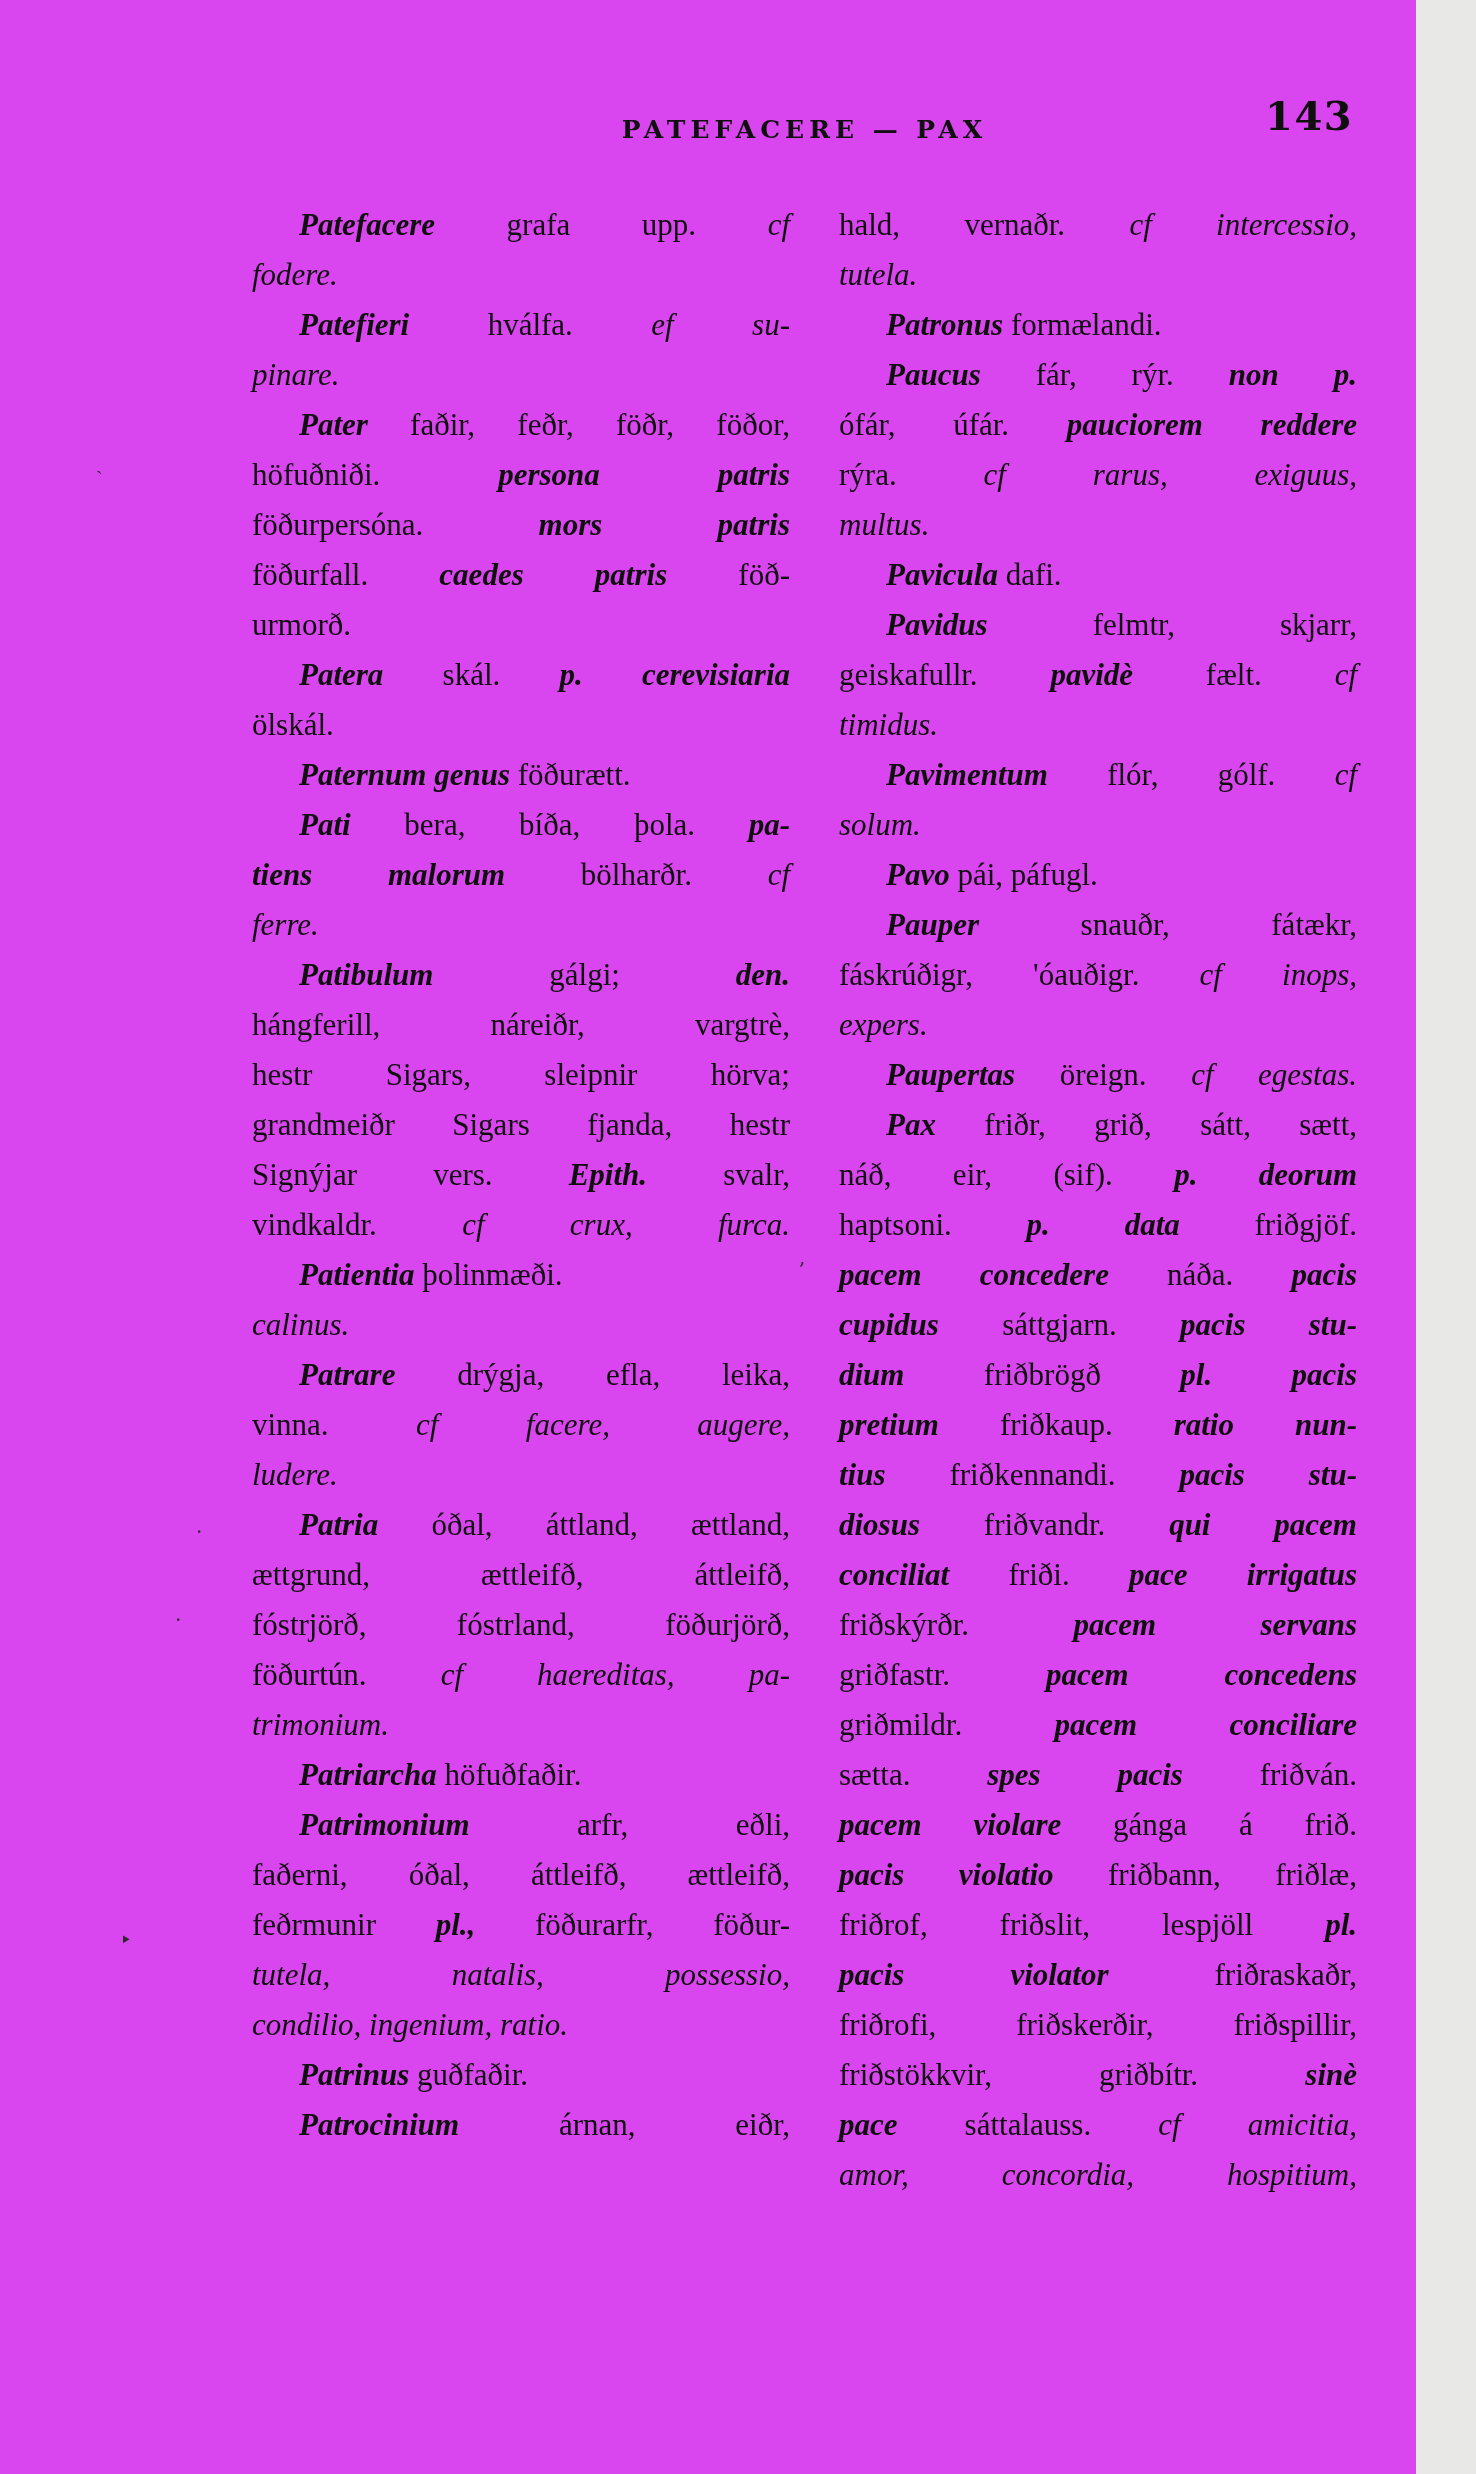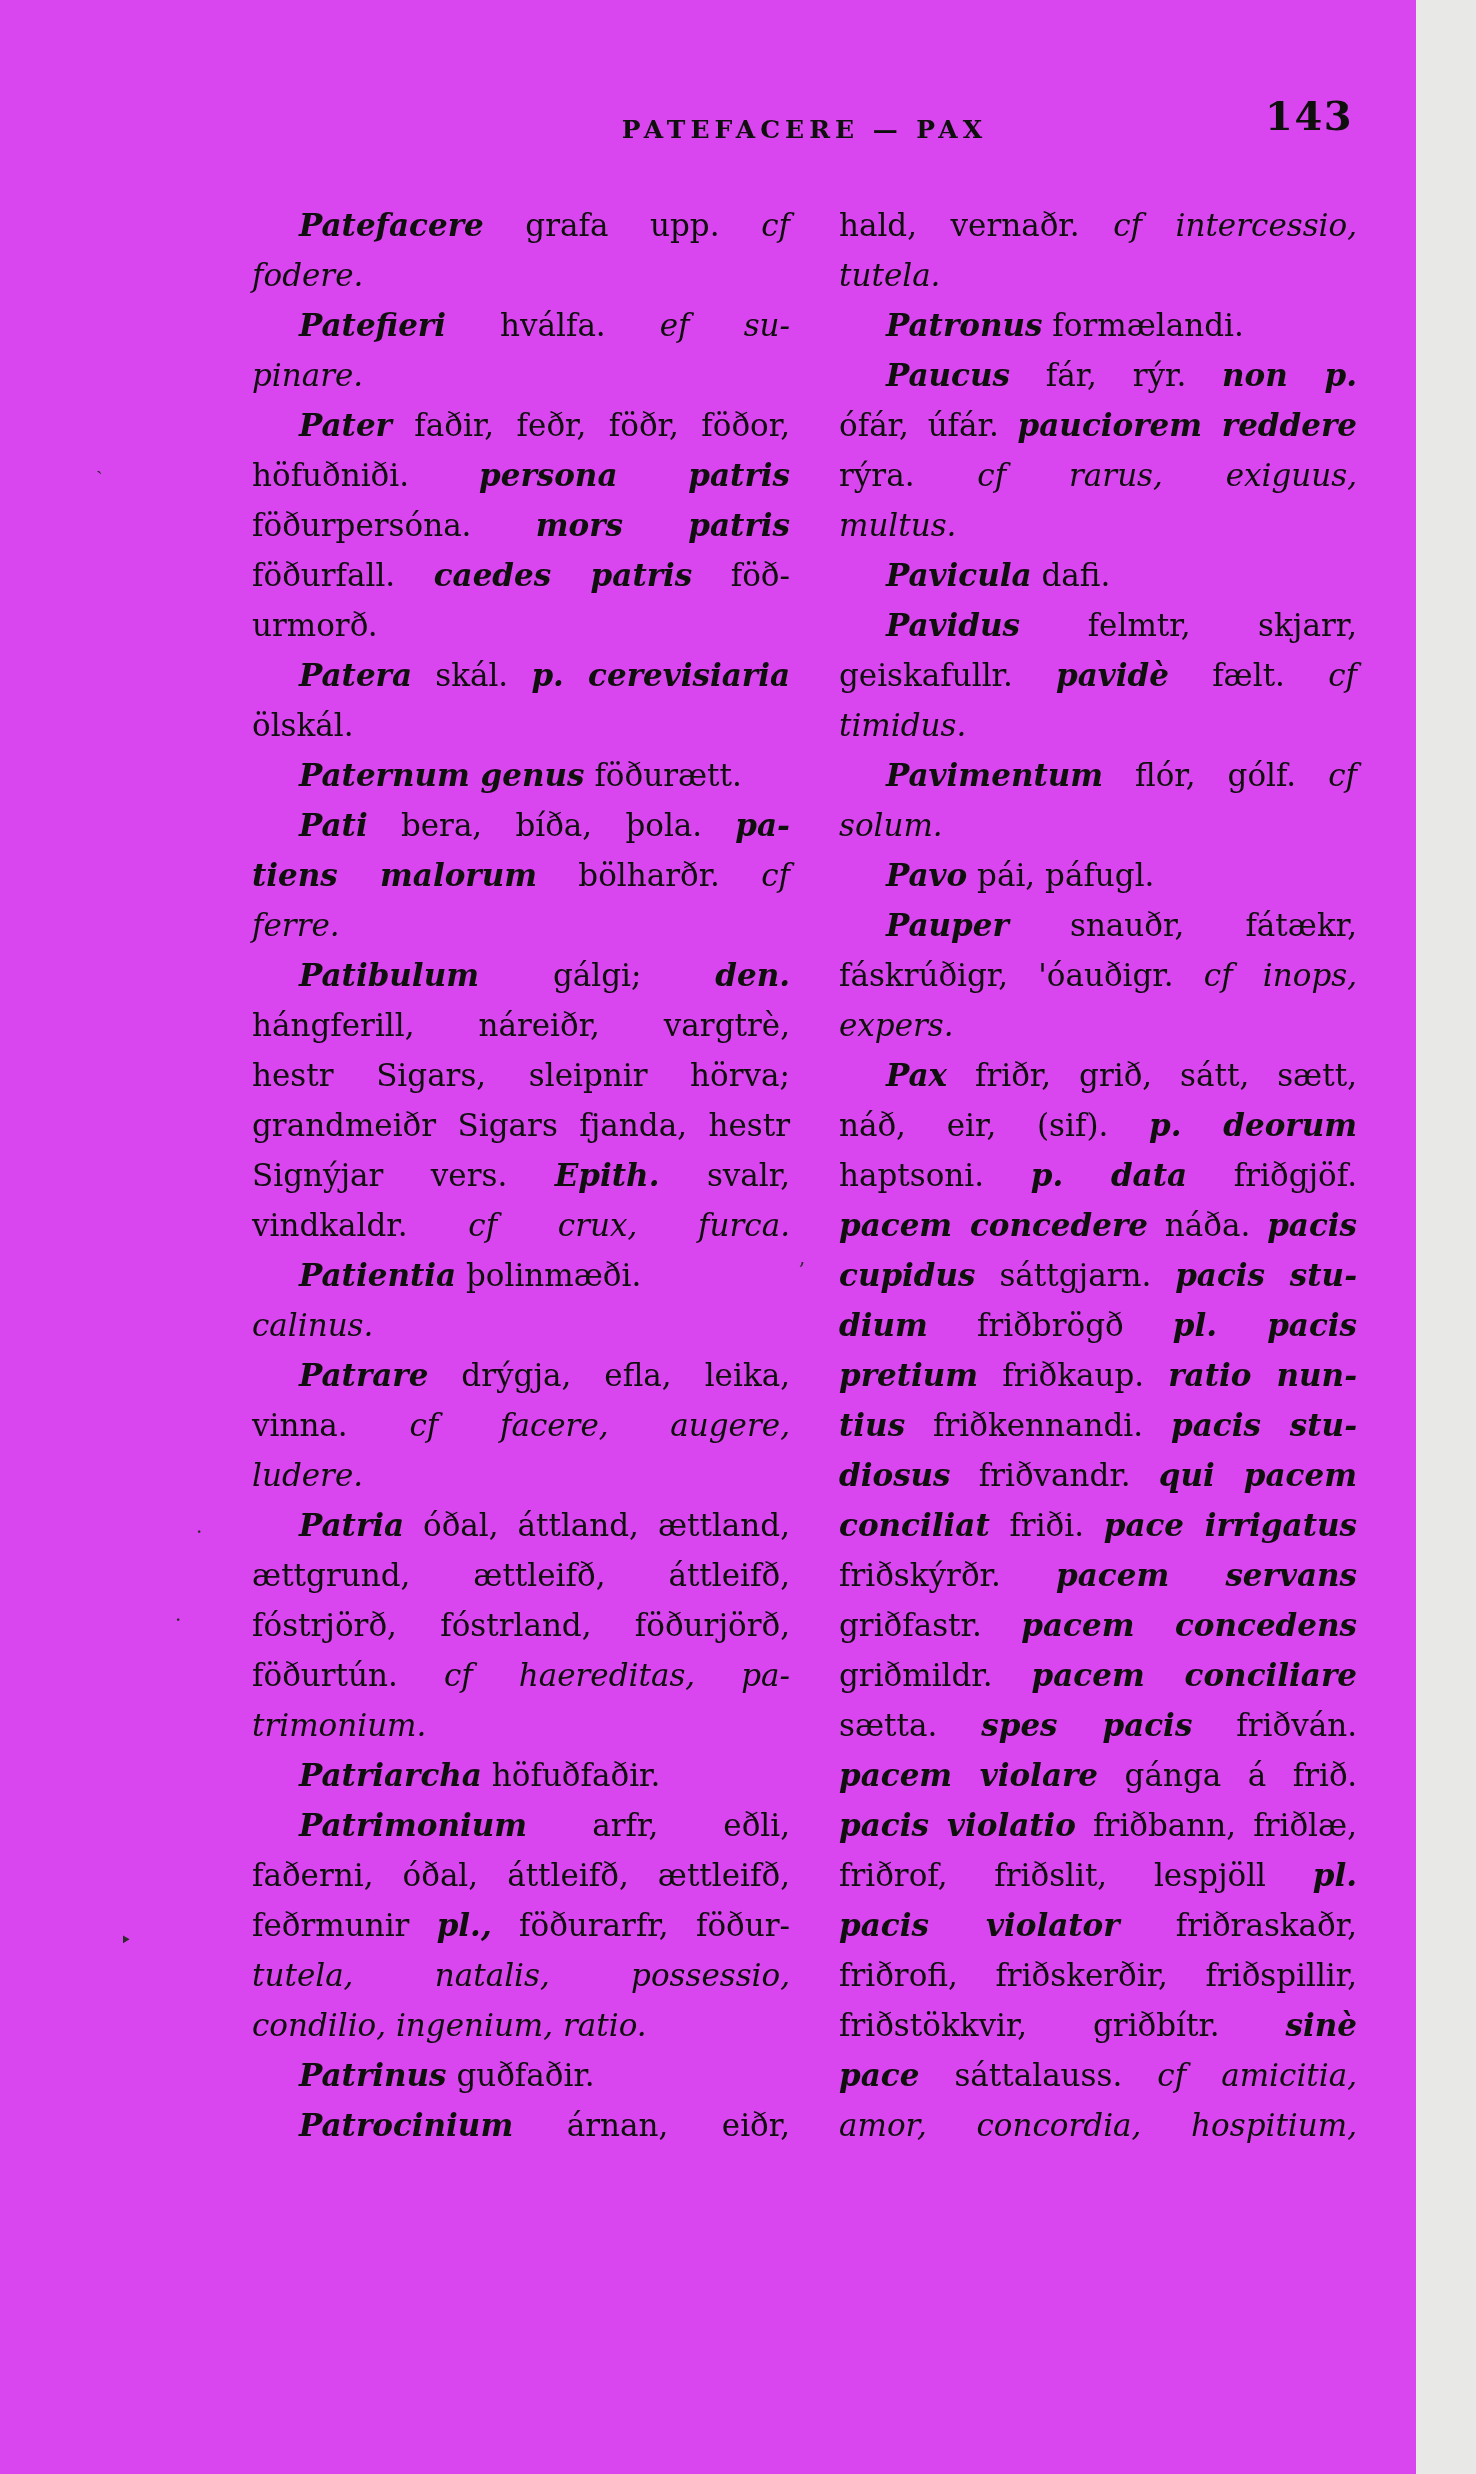--- a/index.html
+++ b/index.html
@@ -30,20 +30,21 @@
     letter-spacing:1.6px;
   }
   .text-block {
     position:absolute;
     top:200px; left:252px; width:1105px; height:2079px;
   }
   .col {
     position:absolute; top:0;
     font-size:31px;
     line-height:50px;
+    font-family:Liberation Serif, serif;
   }
   .col-left  { left:0;    width:538px; }
   .col-right { left:587px; width:518px; }
   .line { height:50px; white-space:nowrap; overflow:visible; }
   .line.just {
     white-space:normal;
     text-align:justify;
     text-align-last:justify;
   }
   .line.ind { text-indent:47px; }
@@ -116,20 +117,21 @@
         <div class="line ind"><span class="seg-b">Pavicula</span><span class="seg-r"> dafi.</span></div>
         <div class="line just ind"><span class="seg-b">Pavidus</span><span class="seg-r"> felmtr, skjarr,</span></div>
         <div class="line just"><span class="seg-r">geiskafullr. </span><span class="seg-b">pavidè</span><span class="seg-r"> fælt. </span><span class="seg-i">cf</span></div>
         <div class="line"><span class="seg-i">timidus.</span></div>
         <div class="line just ind"><span class="seg-b">Pavimentum</span><span class="seg-r"> flór, gólf. </span><span class="seg-i">cf</span></div>
         <div class="line"><span class="seg-i">solum.</span></div>
         <div class="line ind"><span class="seg-b">Pavo</span><span class="seg-r"> pái, páfugl.</span></div>
         <div class="line just ind"><span class="seg-b">Pauper</span><span class="seg-r"> snauðr, fátækr,</span></div>
         <div class="line just"><span class="seg-r">fáskrúðigr, 'óauðigr. </span><span class="seg-i">cf inops,</span></div>
         <div class="line"><span class="seg-i">expers.</span></div>
+        <div class="line just ind"><span class="seg-b">Paupertas</span><span class="seg-r"> öreign. </span><span class="seg-i">cf egestas.</span></div>
         <div class="line just ind"><span class="seg-b">Pax</span><span class="seg-r"> friðr, grið, sátt, sætt,</span></div>
         <div class="line just"><span class="seg-r">náð, eir, (sif). </span><span class="seg-b">p. deorum</span></div>
         <div class="line just"><span class="seg-r">haptsoni. </span><span class="seg-b">p. data</span><span class="seg-r"> friðgjöf.</span></div>
         <div class="line just"><span class="seg-b">pacem concedere</span><span class="seg-r"> náða. </span><span class="seg-b">pacis</span></div>
         <div class="line just"><span class="seg-b">cupidus</span><span class="seg-r"> sáttgjarn. </span><span class="seg-b">pacis stu-</span></div>
         <div class="line just"><span class="seg-b">dium</span><span class="seg-r"> friðbrögð </span><span class="seg-b">pl. pacis</span></div>
         <div class="line just"><span class="seg-b">pretium</span><span class="seg-r"> friðkaup. </span><span class="seg-b">ratio nun-</span></div>
         <div class="line just"><span class="seg-b">tius</span><span class="seg-r"> friðkennandi. </span><span class="seg-b">pacis stu-</span></div>
         <div class="line just"><span class="seg-b">diosus</span><span class="seg-r"> friðvandr. </span><span class="seg-b">qui pacem</span></div>
         <div class="line just"><span class="seg-b">conciliat</span><span class="seg-r"> friði. </span><span class="seg-b">pace irrigatus</span></div>

